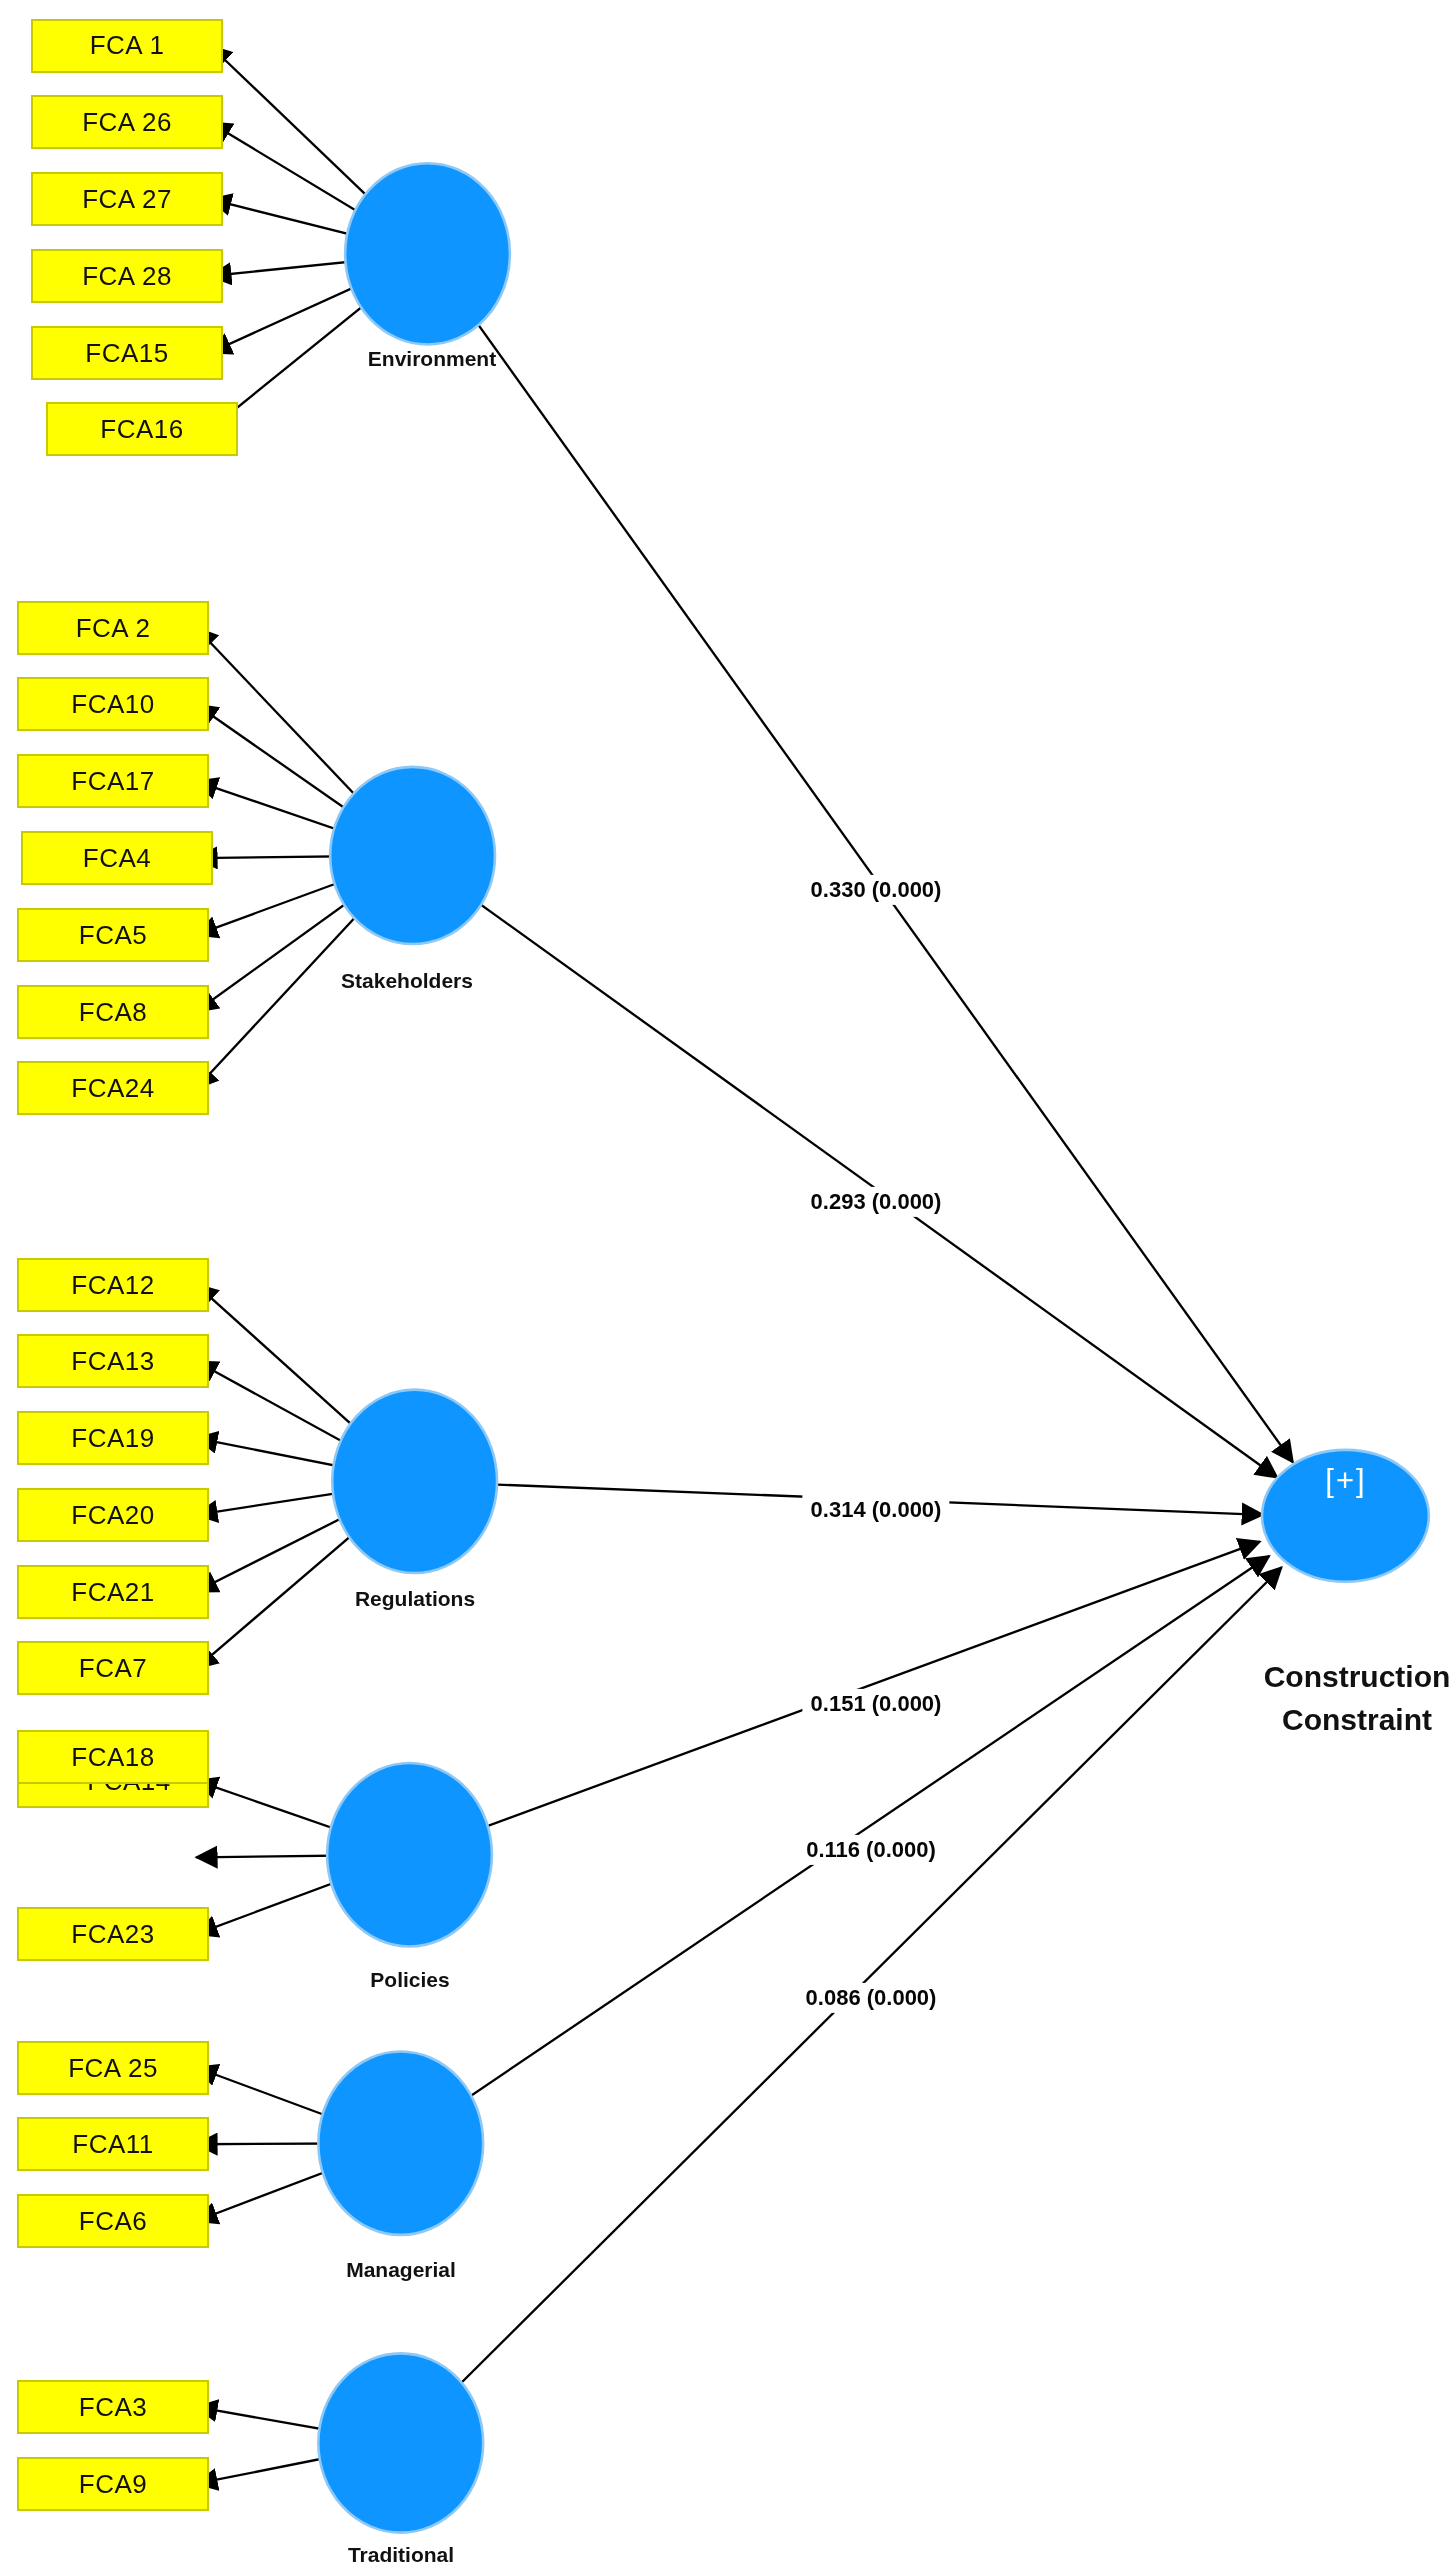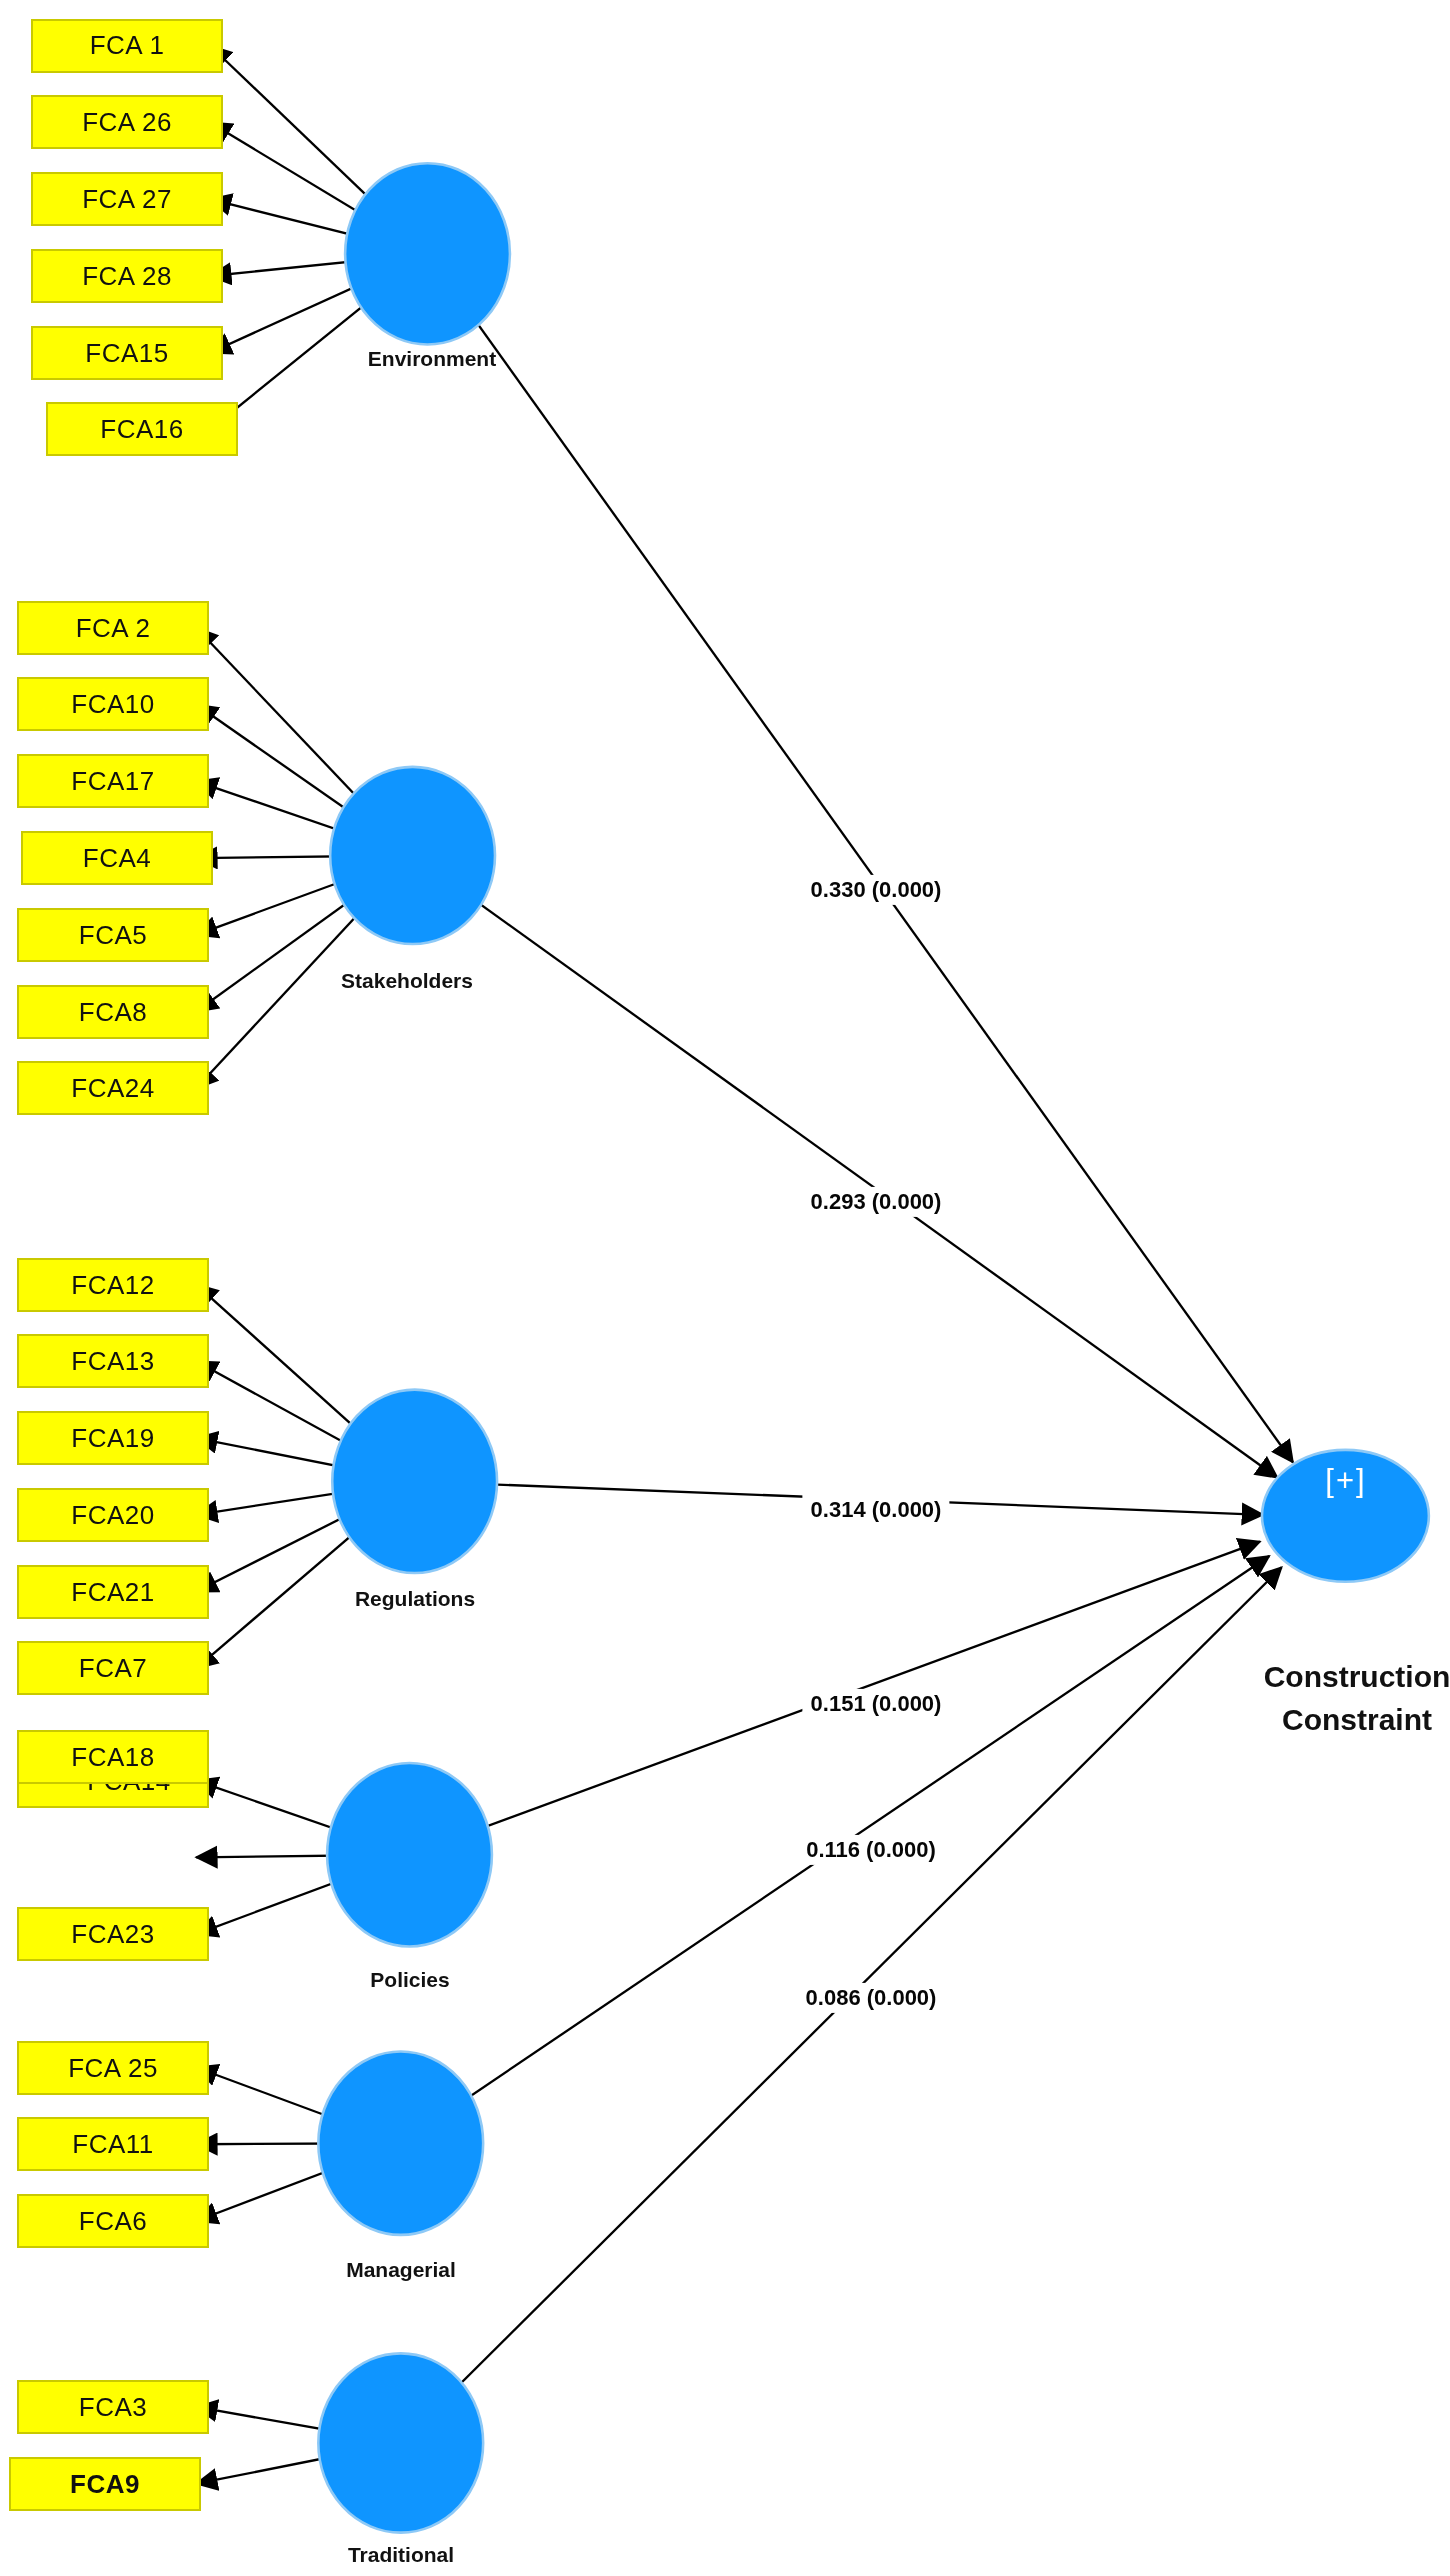--- a/index.html
+++ b/index.html
@@ -172,21 +172,21 @@
       </div>
       <div class="coef-label" style="left: 876px; top: 1704px;">0.151 (0.000)</div>
       <div class="indicator-box" style="left: 17px; top: 2041px;">FCA 25</div>
       <div class="indicator-box" style="left: 17px; top: 2117px;">FCA11</div>
       <div class="indicator-box" style="left: 17px; top: 2194px;">FCA6</div>
       <div class="construct-label" style="left: 205px; top: 2249px;">
         <div>Managerial</div>
       </div>
       <div class="coef-label" style="left: 871px; top: 1850px;">0.116 (0.000)</div>
       <div class="indicator-box" style="left: 17px; top: 2380px;">FCA3</div>
-      <div class="indicator-box" style="left: 9px; top: 2457px; font-weight: bold;">FCA9</div>
+      <div class="indicator-box" style="left: 17px; top: 2457px;">FCA9</div>
       <div class="construct-label" style="left: 205px; top: 2534px;">
         <div>Traditional</div>
       </div>
       <div class="coef-label" style="left: 871px; top: 1998px;">0.086 (0.000)</div>
       <div class="plus-badge" style="left: 1346px; top: 1481px;">[+]</div>
       <div class="dep-label" style="left: 1161px; top: 1655px;">
         <div>Construction</div>
         <div>Constraint</div>
       </div>
     </div>

